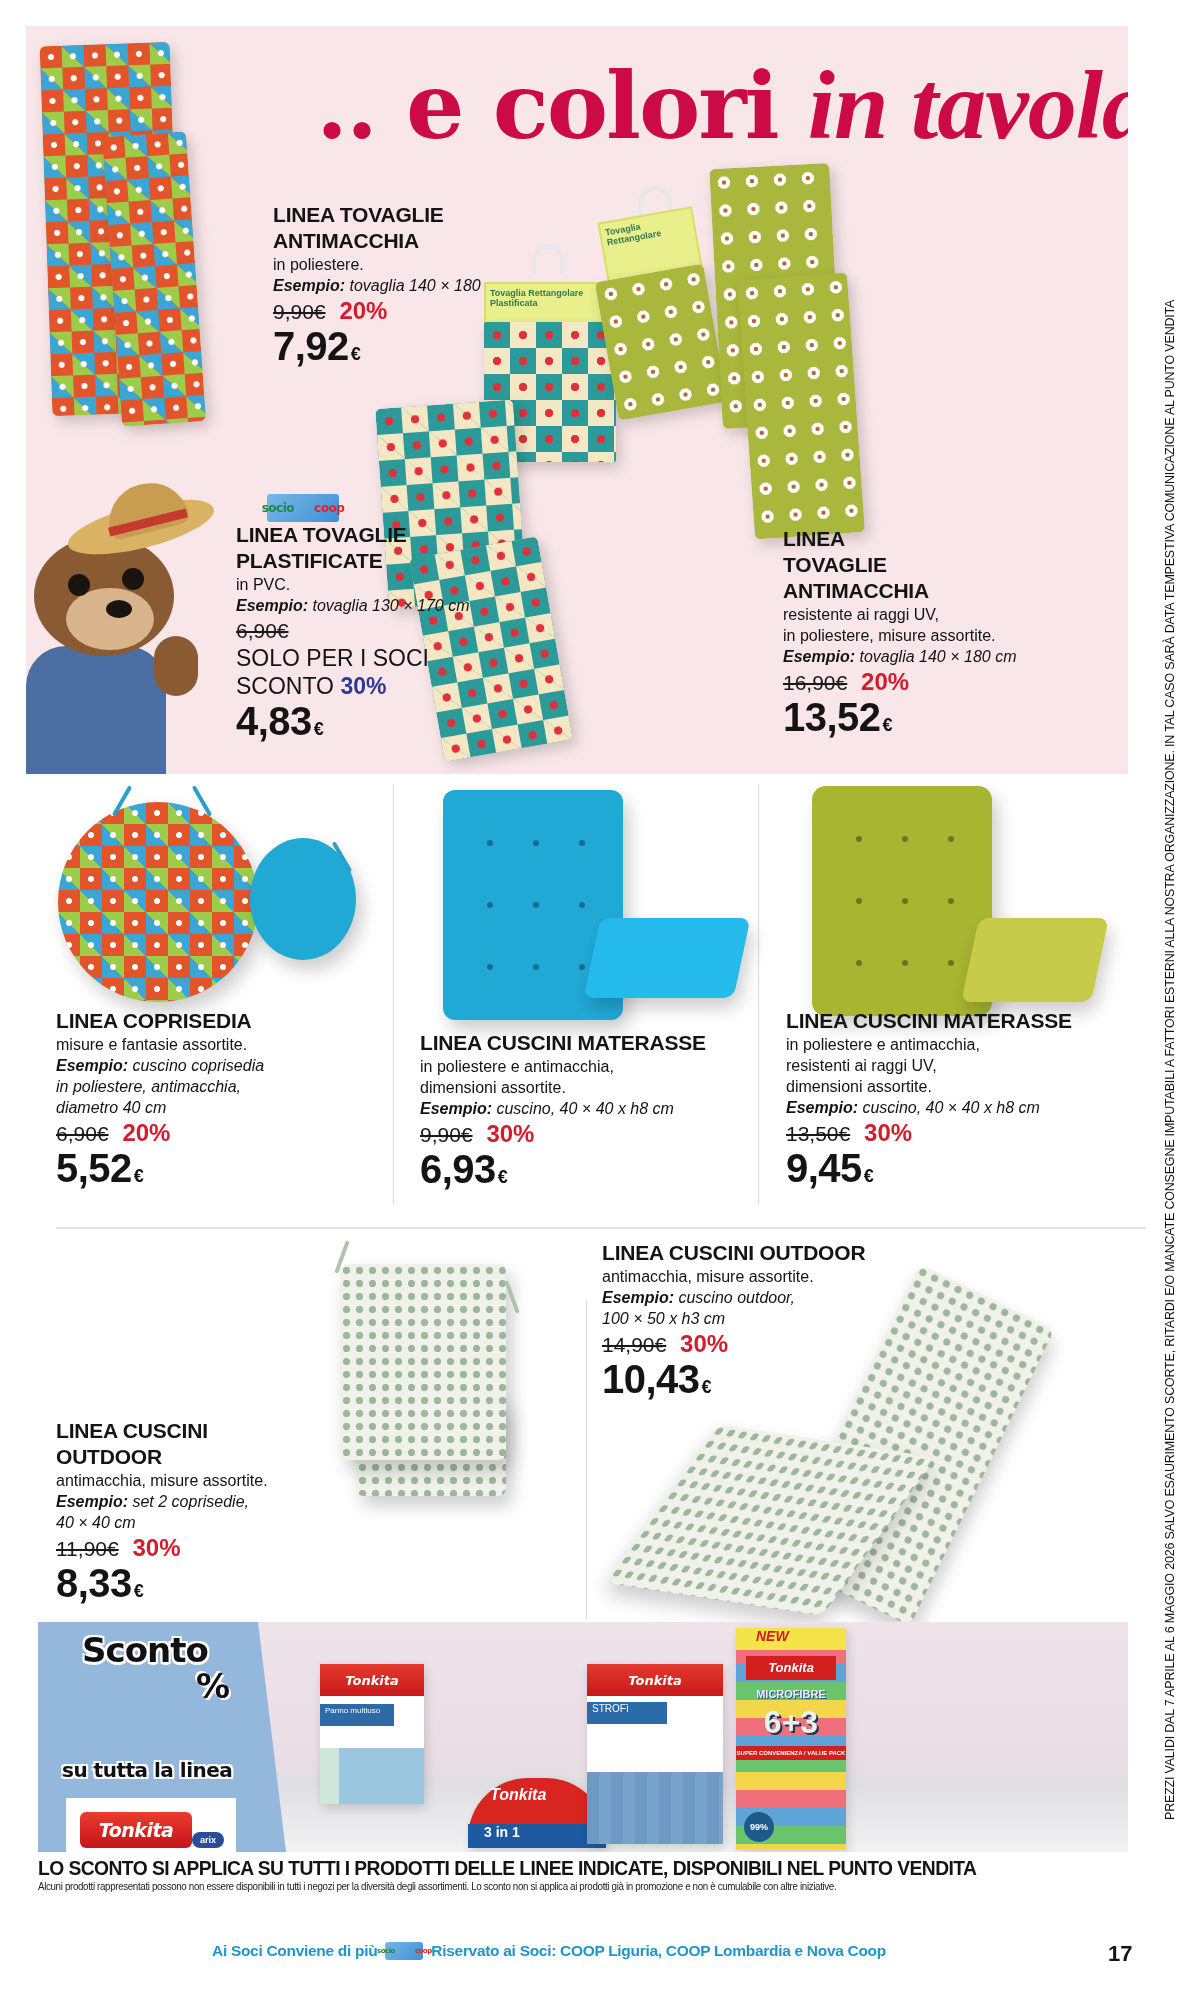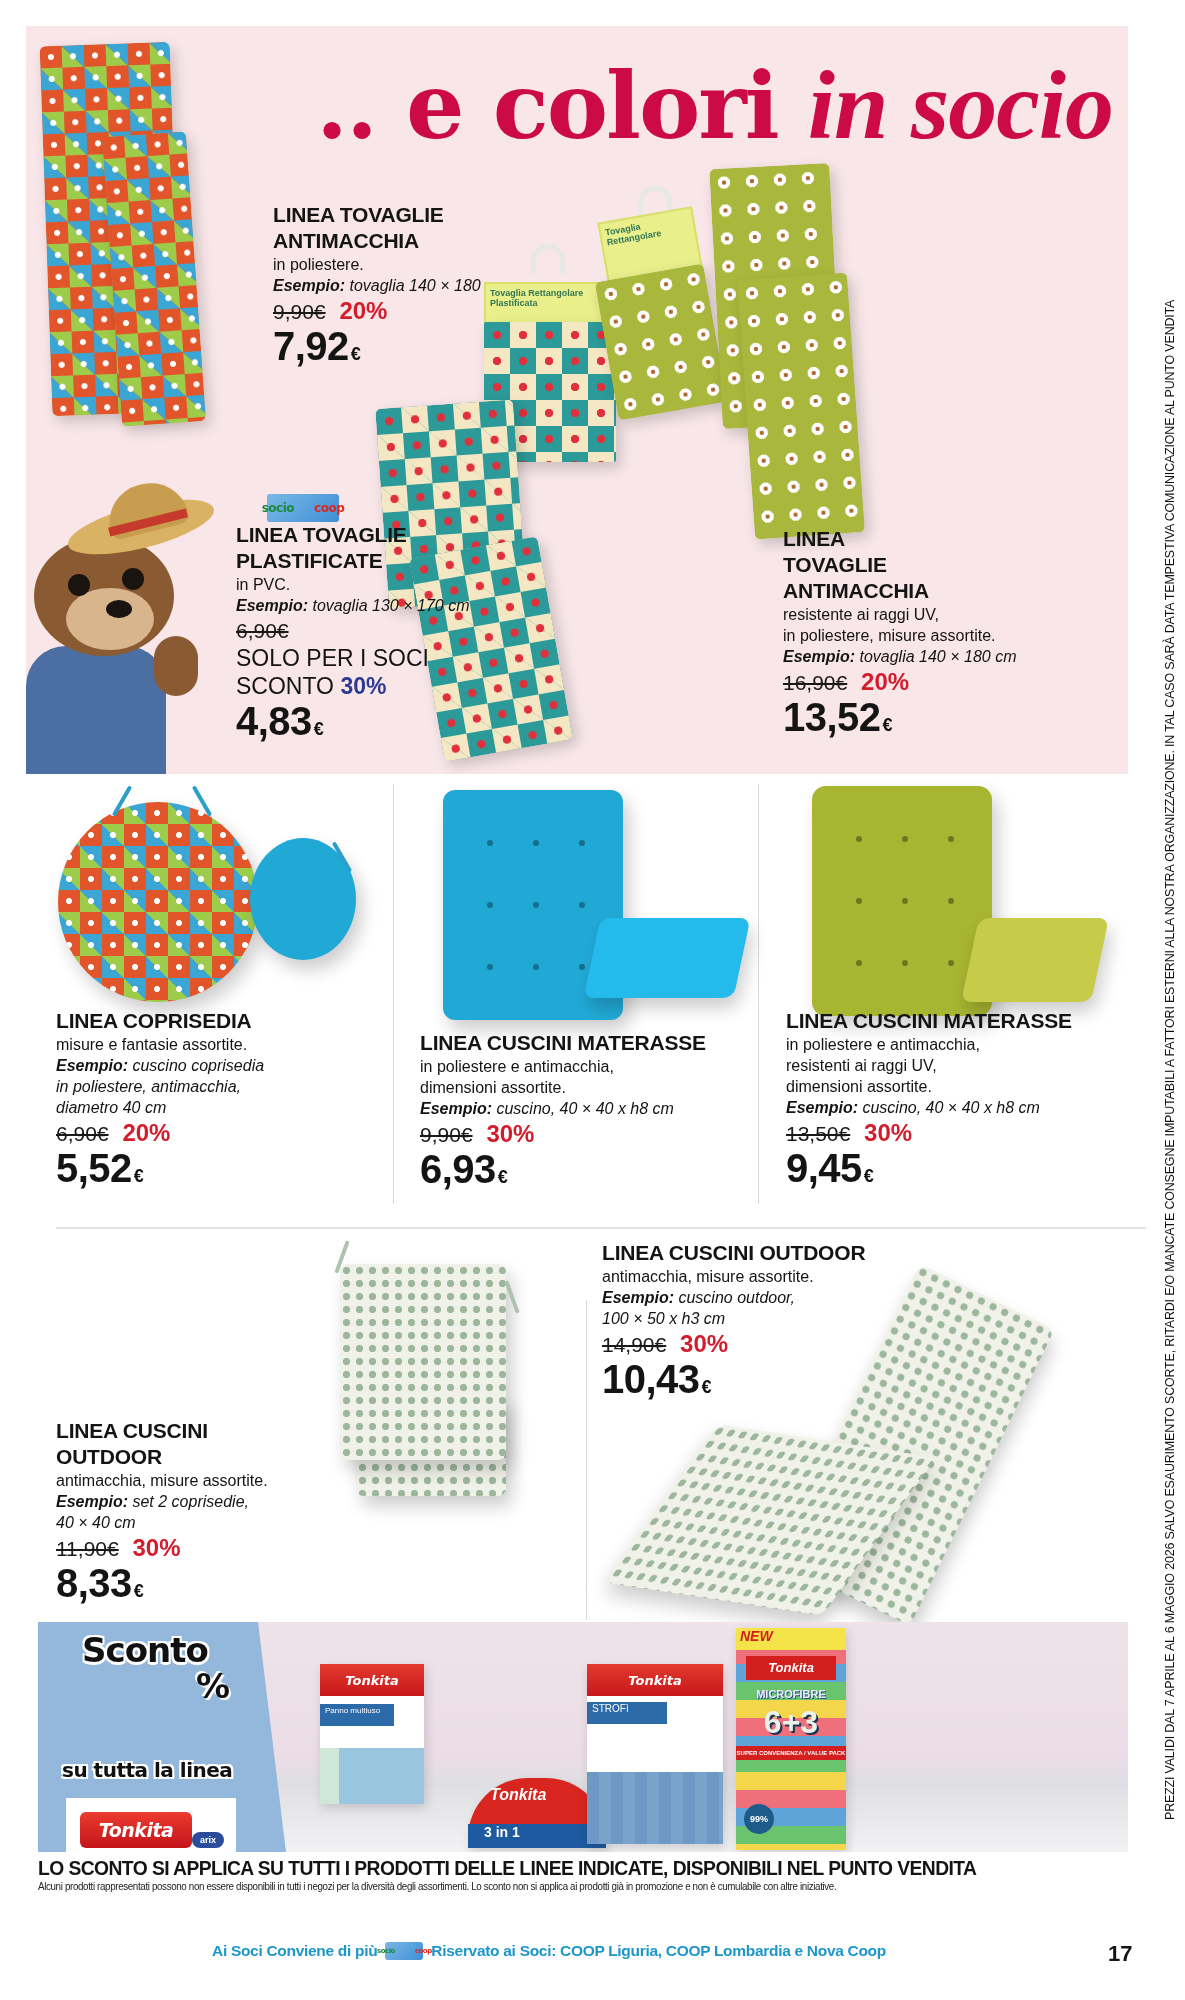--- a/index.html
+++ b/index.html
@@ -119,21 +119,21 @@
   .foot-note { position: absolute; left: 38px; top: 1880px; width: 1090px; font-size: 11px; letter-spacing: -0.4px; white-space: nowrap; transform: scaleX(0.89); transform-origin: 0 0; color: #222; }
   .foot-soci { position: absolute; left: 212px; top: 1942px; font-size: 15.5px; color: #1d97c9; font-weight: 700; letter-spacing: -0.3px; white-space: nowrap; display: flex; align-items: center; gap: 8px; }
   .page-num { position: absolute; left: 1108px; top: 1941px; font-weight: 700; font-size: 22px; }
 </style>
 </head>
 <body>
 
 <section class="hero">
   <h1 class="hero-title">
     <span>.. e colori</span>
-    <span class="italic">in socio</span>
+    <span class="italic">in tavola</span>
   </h1>
 
   <div class="fabric check-orange" style="left:20px; top:18px; width:130px; height:370px; transform:rotate(-2deg);"></div>
   <div class="fabric check-orange" style="left:86px; top:108px; width:84px; height:290px; transform:rotate(-4deg);"></div>
 
   <div class="ptxt" style="left:247px; top:176px;">
     <div class="name">LINEA TOVAGLIE</div>
     <div class="name">ANTIMACCHIA</div>
     <div class="desc">in poliestere.</div>
     <div class="ex"><b>Esempio:</b> <span>tovaglia 140 × 180 cm</span></div>
@@ -335,26 +335,26 @@
     <div style="position:absolute; left:0; right:0; bottom:0; height:24px; background:#1d5a9f; color:#fff; font-weight:700; font-size:14px; padding-left:16px;">3 in 1</div>
   </div>
 
   <div class="tk-pack" style="left:549px; top:42px; width:136px; height:180px;">
     <div class="hdr">Tonkita</div>
     <div class="band" style="top:38px; width:80px; font-size:10px;">STROFì</div>
     <div style="position:absolute; left:0; right:0; bottom:0; height:72px; background:repeating-linear-gradient(90deg,#6f99c5 0 12px,#7aa3cc 12px 24px);"></div>
   </div>
 
   <div class="tk-pack" style="left:698px; top:6px; width:110px; height:222px; background:repeating-linear-gradient(180deg,#f4d64a 0 18px,#ef6f7a 18px 36px,#5fa4d8 36px 54px,#69c46d 54px 72px);">
-    <div style="position:absolute; left:0; right:0; top:0; height:22px; background:#f4e44a; color:#d0201c; font-style:italic; font-weight:700; font-size:14px; padding-left:4px;">NEW</div>
+    <div style="position:absolute; left:0; right:0; top:0; height:22px; background:#f4e44a; color:#d0201c; font-style:italic; font-weight:700; font-size:14px; padding-left:20px;">NEW</div>
     <div style="position:absolute; left:10px; right:10px; top:28px; height:24px; background:#d3201f; color:#fff; font-style:italic; font-weight:700; font-size:13px; text-align:center; line-height:24px;">Tonkita</div>
     <div style="position:absolute; left:0; right:0; top:60px; text-align:center; color:#eef; font-weight:700; font-size:11px; text-shadow:1px 1px 0 #2a4a8a;">MICROFIBRE</div>
     <div style="position:absolute; left:0; right:0; top:76px; text-align:center; color:#e8f4ea; font-weight:700; font-size:32px; text-shadow:2px 2px 0 #235;">6+3</div>
     <div style="position:absolute; left:0; right:0; top:118px; height:14px; background:#d3201f; color:#fff; font-size:6px; font-weight:700; text-align:center; line-height:14px;">SUPER CONVENIENZA / VALUE PACK</div>
-    <div style="position:absolute; left:8px; top:176px; width:30px; height:30px; border-radius:50%; background:#1e5a8a; color:#fff; font-size:9px; font-weight:700; text-align:center; line-height:30px;">99%</div>
+    <div style="position:absolute; left:8px; top:184px; width:30px; height:30px; border-radius:50%; background:#1e5a8a; color:#fff; font-size:9px; font-weight:700; text-align:center; line-height:30px;">99%</div>
   </div>
 
 </section>
 
 <div class="foot-head">LO SCONTO SI APPLICA SU TUTTI I PRODOTTI DELLE LINEE INDICATE, DISPONIBILI NEL PUNTO VENDITA</div>
 <div class="foot-note">Alcuni prodotti rappresentati possono non essere disponibili in tutti i negozi per la diversità degli assortimenti. Lo sconto non si applica ai prodotti già in promozione e non è cumulabile con altre iniziative.</div>
 <div class="foot-soci">
   <span>Ai Soci Conviene di più</span>
   <span class="sociocoop" style="position:relative; width:38px; height:18px;">
     <span class="s1" style="font-size:7px;">socio</span>

